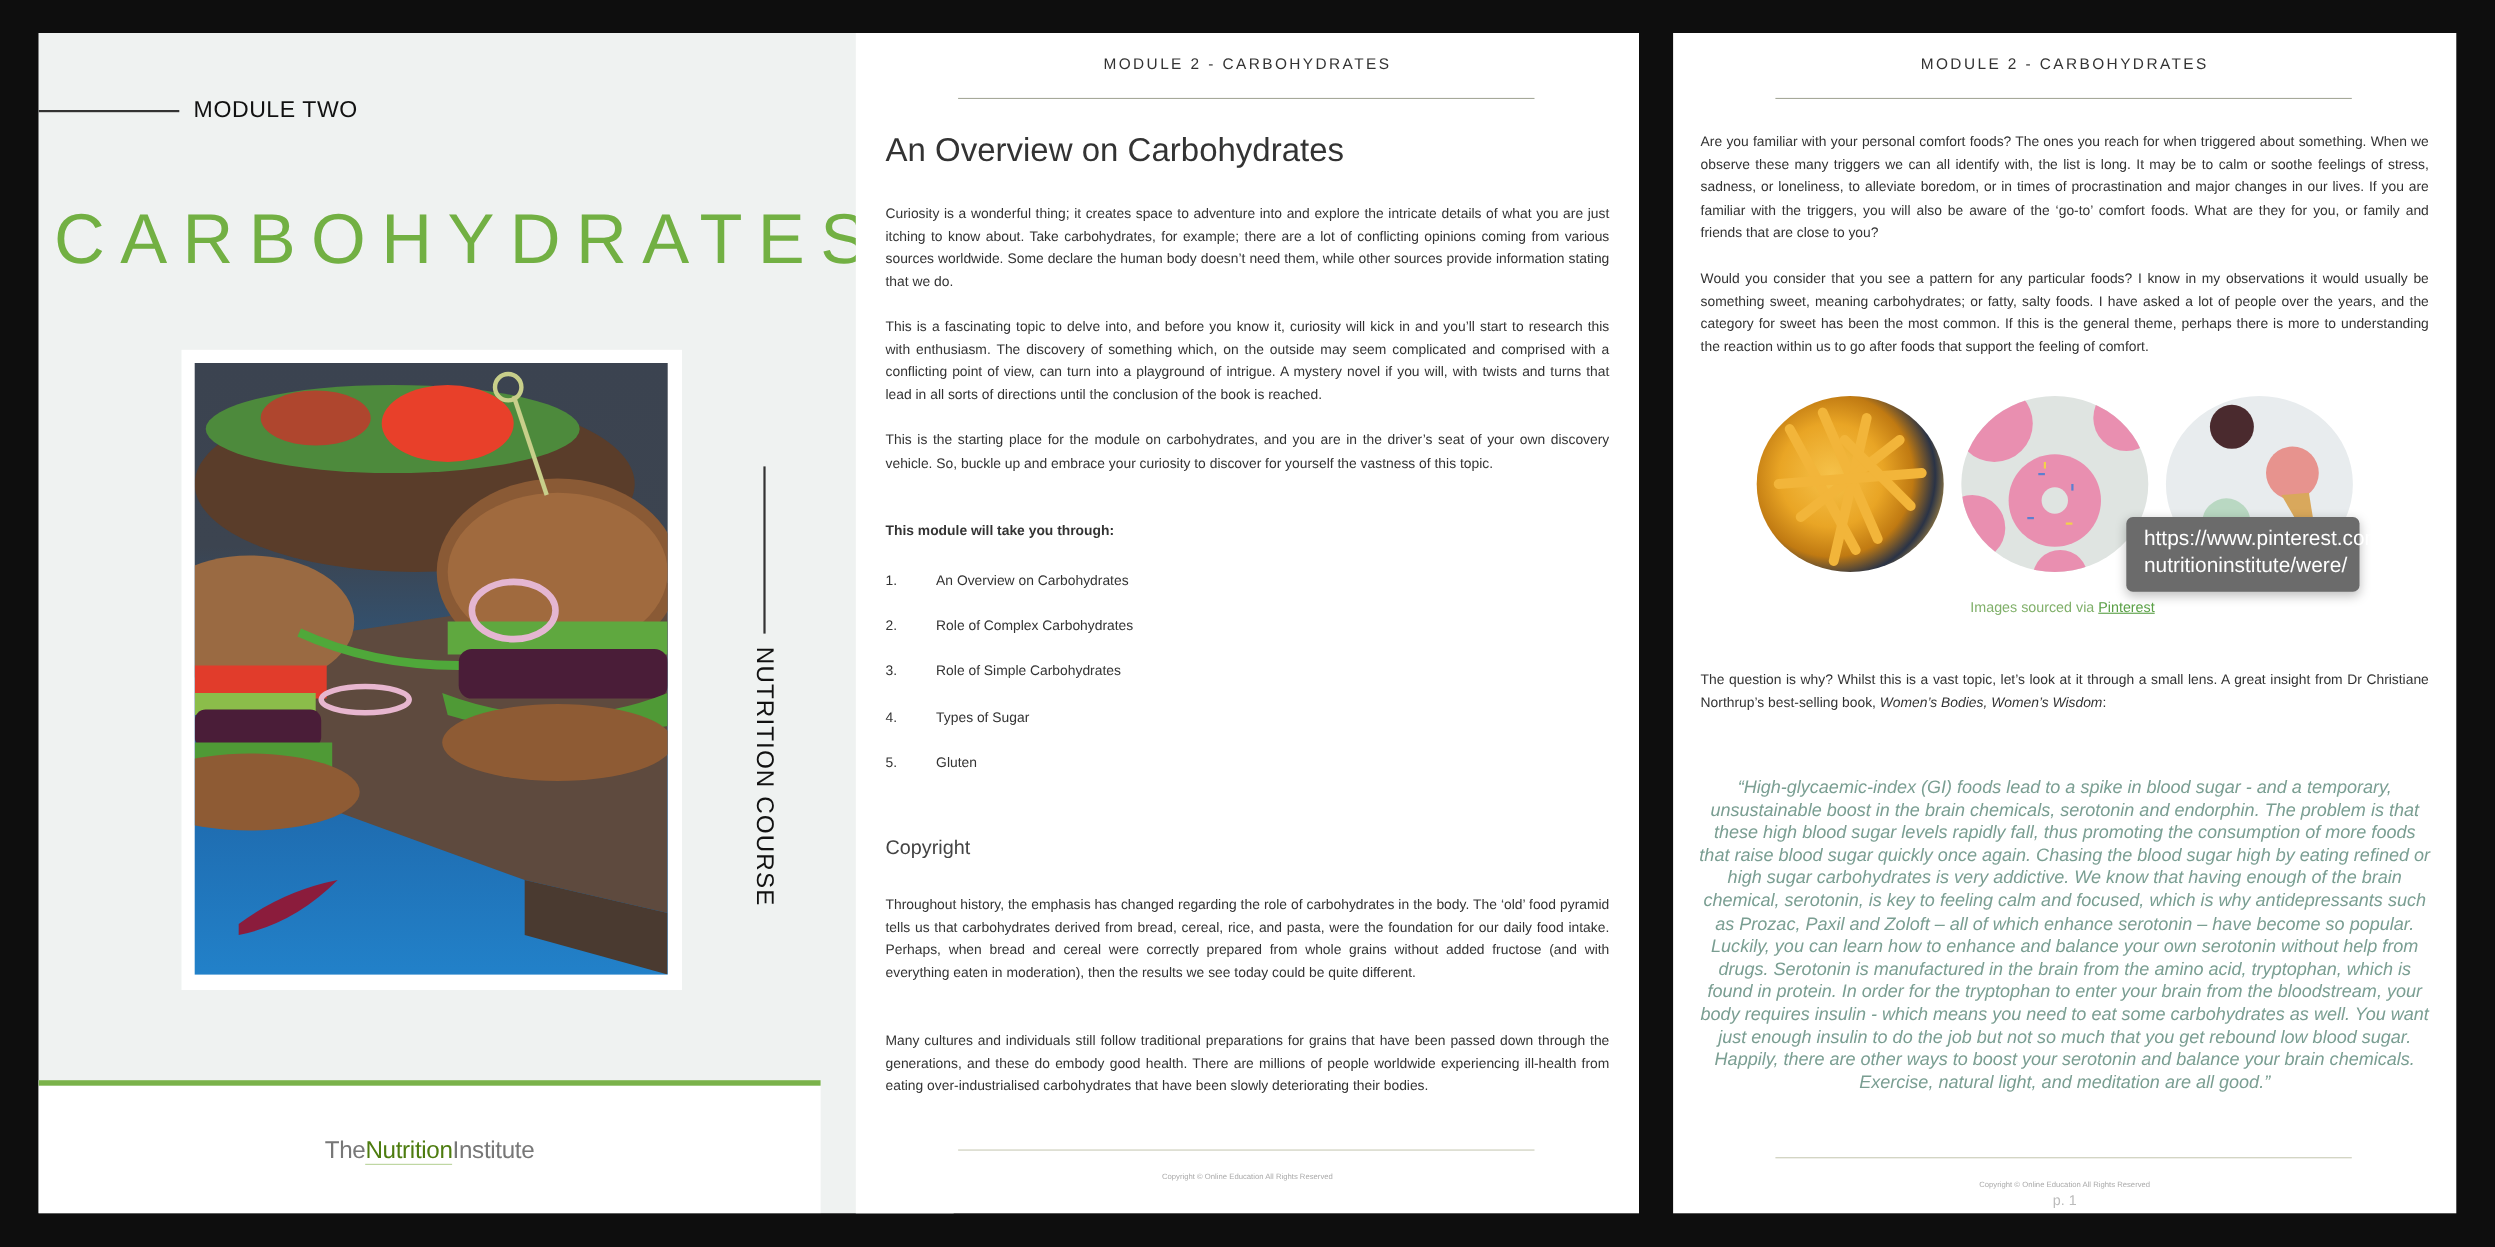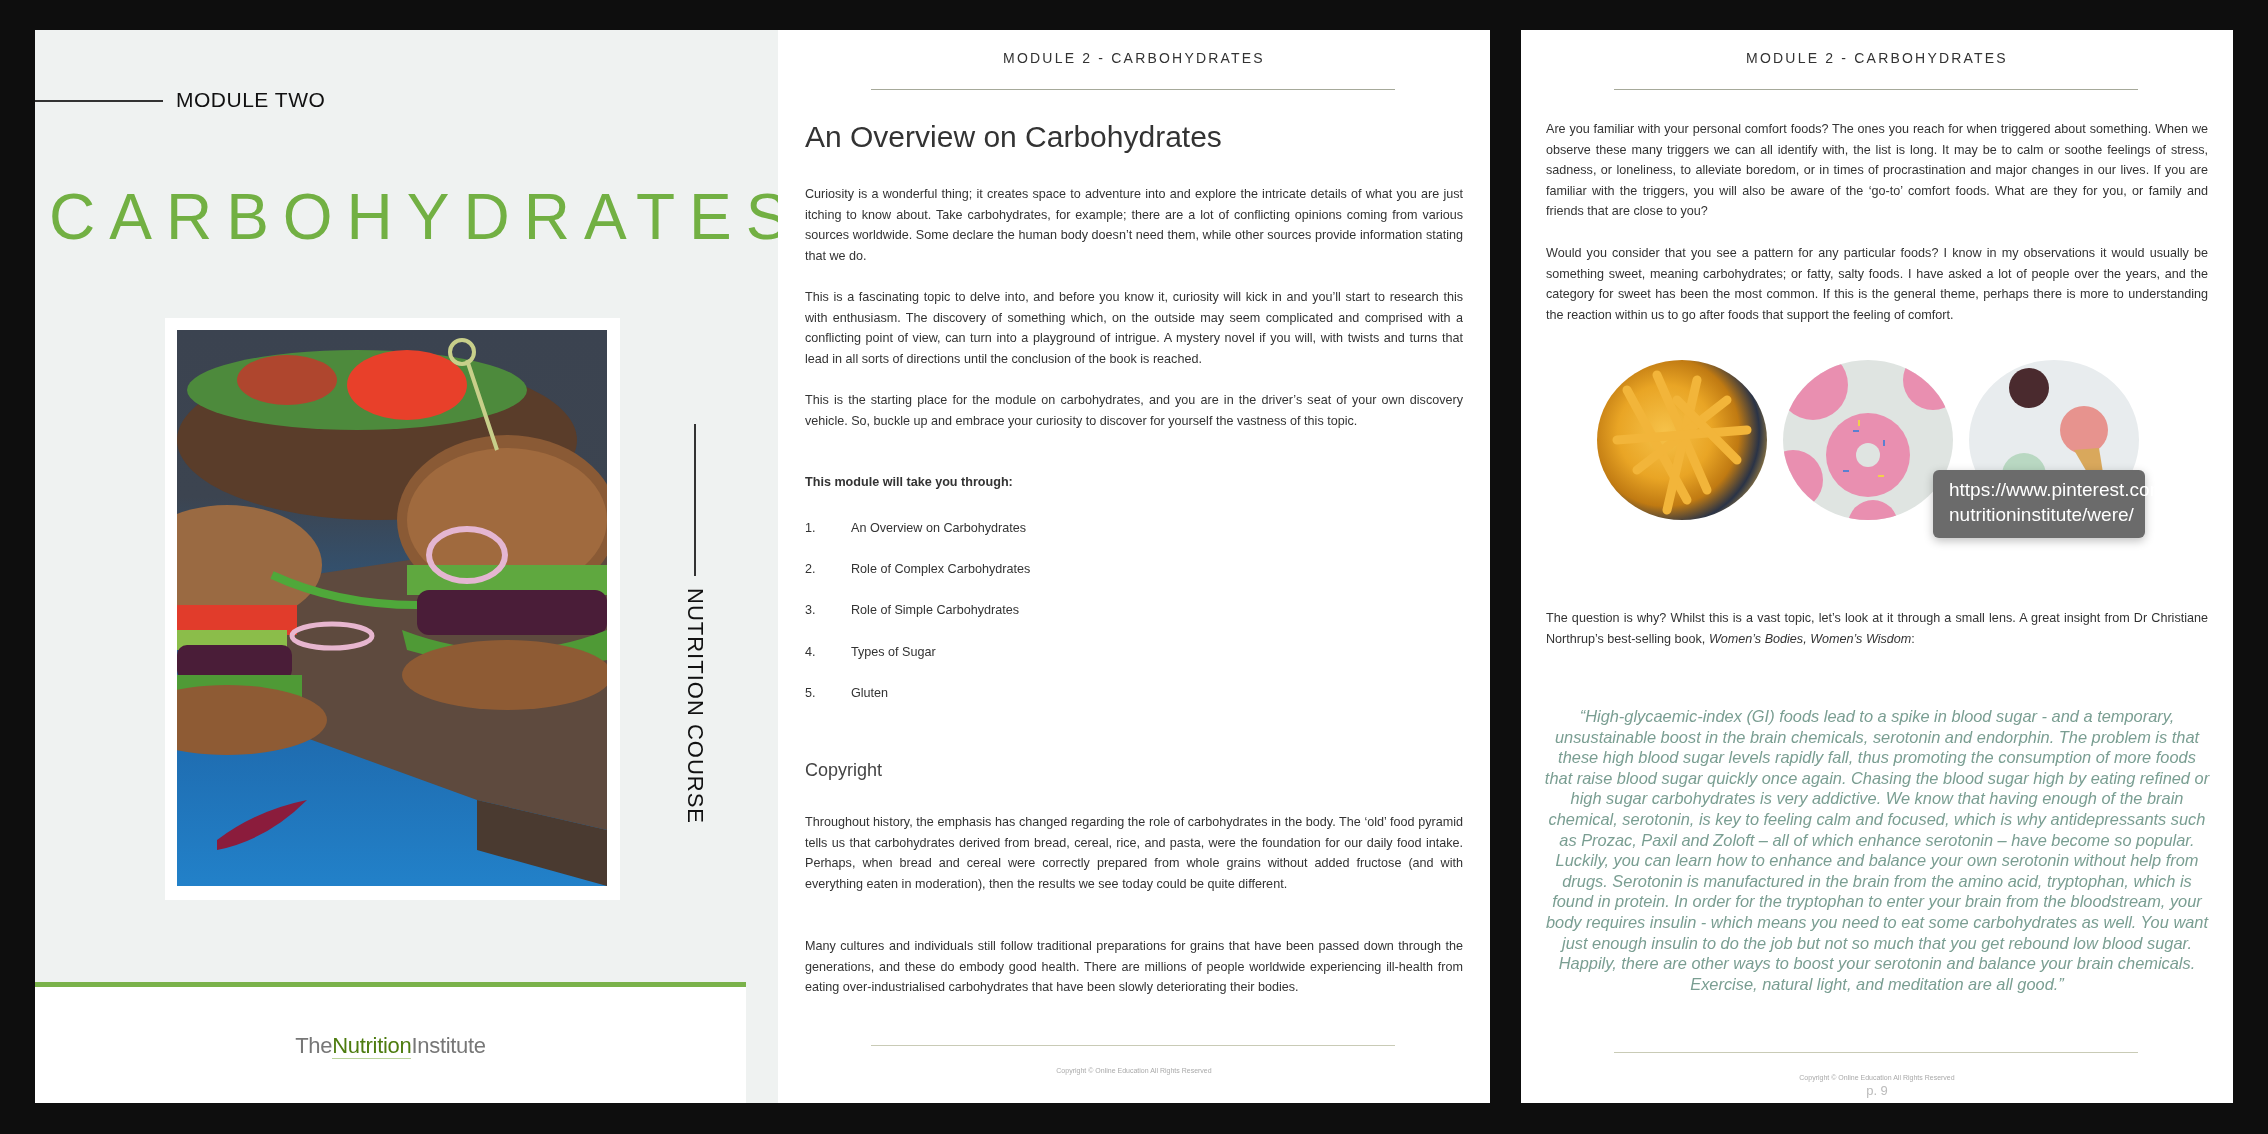--- a/index.html
+++ b/index.html
@@ -193,23 +193,26 @@
         <polygon points="45,130 65,130 40,160" fill="#d9a85c"></polygon>
       </svg>
     </div>
   </div>
 
   <div class="tooltip">
     <div>https://www.pinterest.com/</div>
     <div>nutritioninstitute/were/</div>
   </div>
 
+  <div class="caption">
+    <span>Images sourced via </span><a>Pinterest</a>
+  </div>
 
   <p class="body-text p9-text" style="top:578px">
     <span>The question is why? Whilst this is a vast topic, let’s look at it through a small lens. A great insight from Dr Christiane Northrup’s best-selling book, </span><em>Women’s Bodies, Women’s Wisdom</em><span>:</span>
   </p>
 
   <p class="quote">“High-glycaemic-index (GI) foods lead to a spike in blood sugar - and a temporary, unsustainable boost in the brain chemicals, serotonin and endorphin. The problem is that these high blood sugar levels rapidly fall, thus promoting the consumption of more foods that raise blood sugar quickly once again. Chasing the blood sugar high by eating refined or high sugar carbohydrates is very addictive. We know that having enough of the brain chemical, serotonin, is key to feeling calm and focused, which is why antidepressants such as Prozac, Paxil and Zoloft – all of which enhance serotonin – have become so popular. Luckily, you can learn how to enhance and balance your own serotonin without help from drugs. Serotonin is manufactured in the brain from the amino acid, tryptophan, which is found in protein. In order for the tryptophan to enter your brain from the bloodstream, your body requires insulin - which means you need to eat some carbohydrates as well. You want just enough insulin to do the job but not so much that you get rebound low blood sugar. Happily, there are other ways to boost your serotonin and balance your brain chemicals. Exercise, natural light, and meditation are all good.”</p>
 
   <div class="foot-rule" style="top:1022px"></div>
   <div class="copyright" style="top:1044px">Copyright © Online Education All Rights Reserved</div>
-  <div class="page-num" style="top:1053px">p. 9</div>
+  <div class="page-num" style="top:1053px">p. 1</div>
 </div>
 
 </body></html>

